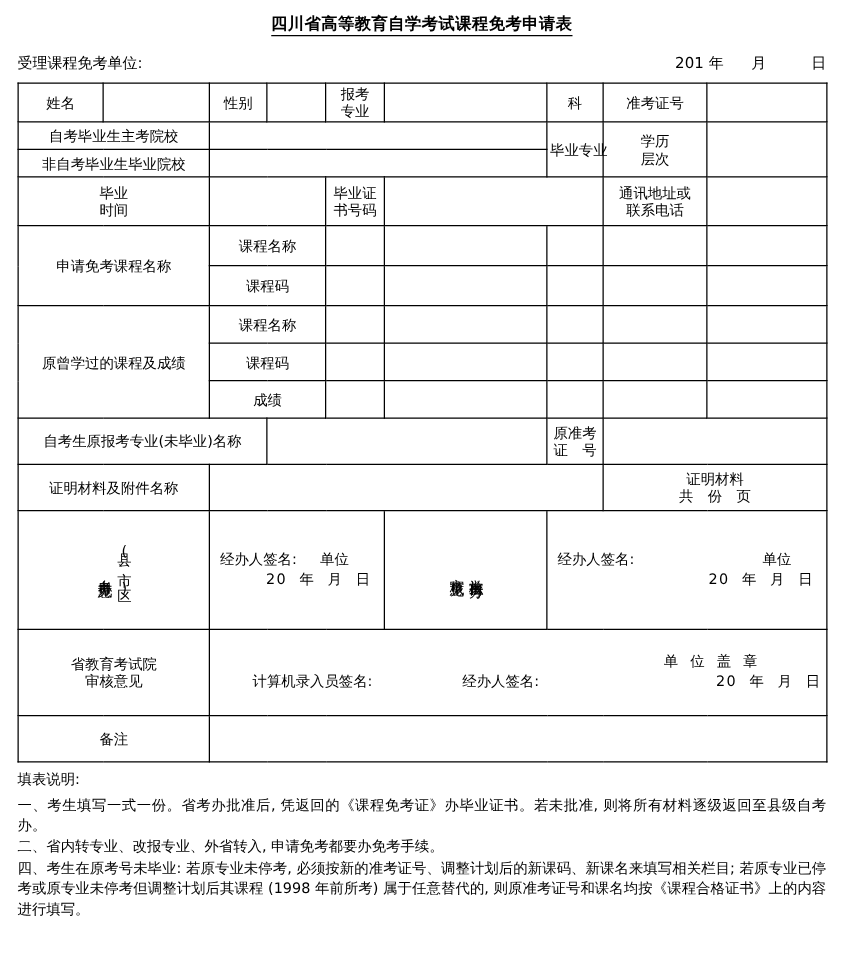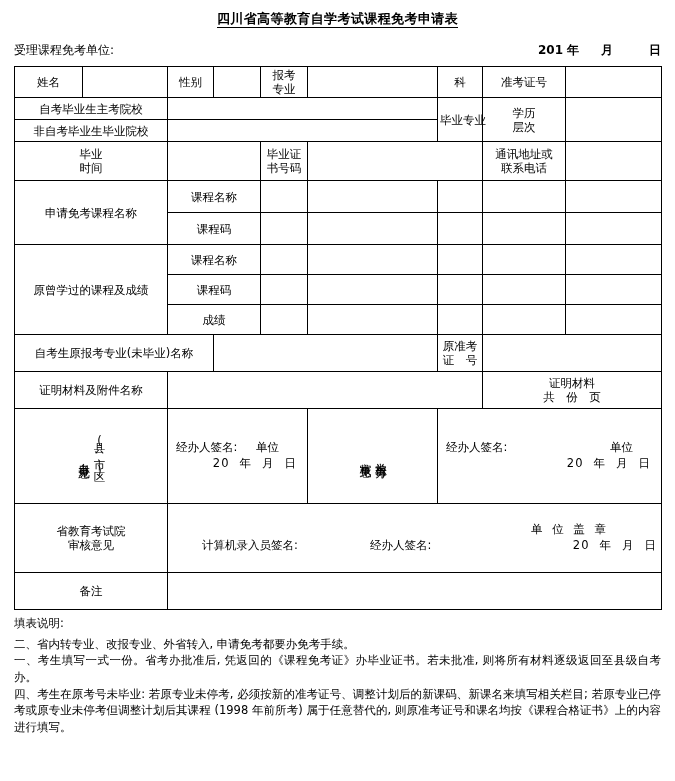--- a/index.html
+++ b/index.html
@@ -39,21 +39,21 @@
   .header-line {
     display: flex;
     font-size: 12px;
     margin-top: 12px;
     margin-bottom: 6px;
     height: 18px;
   }
   .header-left { white-space: nowrap; font-weight: normal; }
   .header-spacer { flex: 1 1 auto; }
   .header-date { white-space: nowrap; }
-  .header-date i { font-style: normal; display: inline-block; font-weight: bold; }
+  .header-date i { font-style: normal; display: inline-block; }
   .hd-y { margin-left: 4px; }
   .hd-m { margin-left: 22px; }
   .hd-d { margin-left: 36px; }
 
   
   table.form {
     border-collapse: collapse;
     width: 647px;
     table-layout: fixed;
     padding-left: 45px;
@@ -363,18 +363,18 @@
       <td class="remark-label" colspan="2" style="height:34px">备注</td>
       <td class="blank" colspan="7"></td>
     </tr>
   </tbody>
     </table>
 
   <div style="position:absolute;left:0;top:0;width:0;height:0;overflow:hidden"></div>
 
   <div class="notes">
     <p class="n-title">填表说明:</p>
+    <p>一、考生填写一式一份。省考办批准后, 凭返回的《课程免考证》办毕业证书。若未批准, 则将所有材料逐级返回至县级自考办。</p>
     <p>二、省内转专业、改报专业、外省转入, 申请免考都要办免考手续。</p>
-    <p>一、考生填写一式一份。省考办批准后, 凭返回的《课程免考证》办毕业证书。若未批准, 则将所有材料逐级返回至县级自考办。</p>
     <p>四、考生在原考号未毕业: 若原专业未停考, 必须按新的准考证号、调整计划后的新课码、新课名来填写相关栏目; 若原专业已停考或原专业未停考但调整计划后其课程 (1998 年前所考) 属于任意替代的, 则原准考证号和课名均按《课程合格证书》上的内容进行填写。</p>
   </div>
 
 </div>
 
 </body></html>

